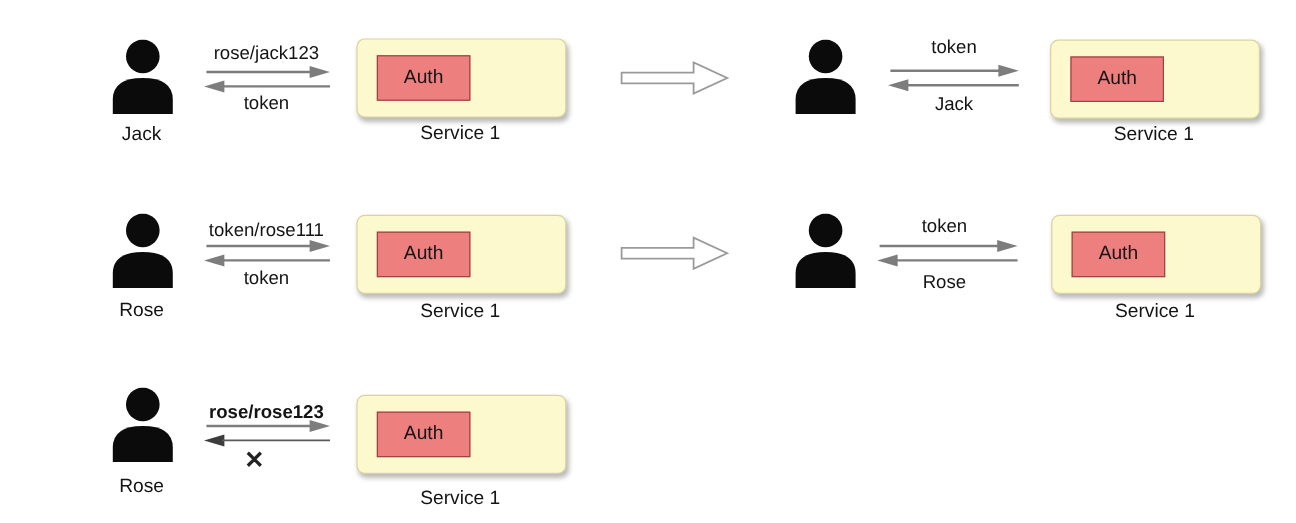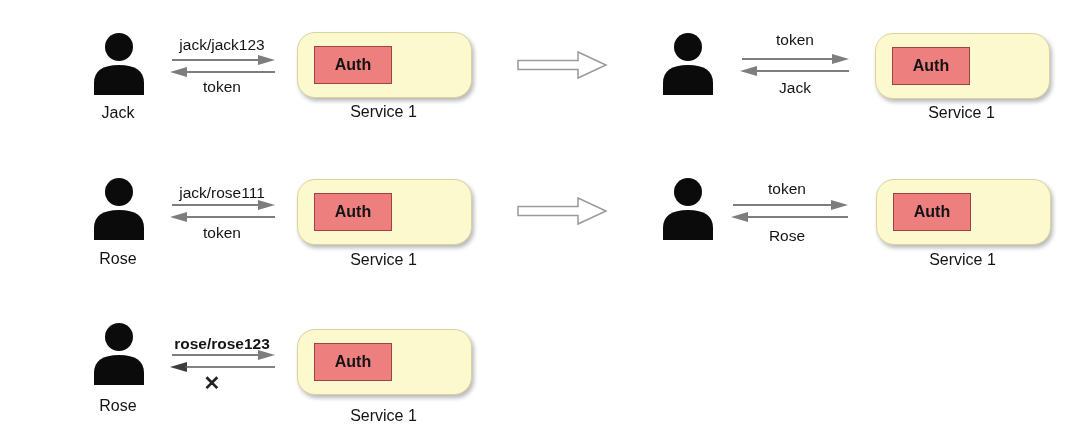--- a/index.html
+++ b/index.html
@@ -19,25 +19,24 @@
     color:#141414;
     font-size:16px;
     text-align:center;
     white-space:nowrap;
   }
   .person-label{font-size:16px;}
   .arrow-label{font-size:15.5px;}
   .service-box{
     background:#fbf9cd;
     border:1px solid #d9d49e;
-    border-radius:18px;
+    border-radius:7px;
     box-shadow:2px 3px 4px rgba(0,0,0,0.28);
     width:173px;
     height:64px;
-    font-weight:bold;
   }
   .auth-box{
     position:absolute;
     left:16px;
     top:13px;
     width:76px;
     height:36px;
     background:#ee7f7f;
     border:1.5px solid #9e4343;
     color:#141414;
@@ -57,21 +56,21 @@
 <body>
 
 <div id="canvas">
 
   <svg class="abs" style="left:92px;top:33px;" width="54" height="62" viewBox="0 0 54 62">
     <circle cx="27" cy="14" r="14" fill="#0b0b0b"></circle>
     <path d="M2,62 L2,50 Q2,32 27,32 Q52,32 52,50 L52,62 Z" fill="#0b0b0b"></path>
   </svg>
   <div class="abs label person-label" style="left:68px;top:104px;width:100px;">Jack</div>
 
-  <div class="abs label arrow-label" style="left:157px;top:36px;width:130px;">jack/jack123</div>
+  <div class="abs label arrow-label" style="left:157px;top:36px;width:130px;">rose/jack123</div>
   <svg class="abs" style="left:170px;top:55px;" width="106" height="24" viewBox="0 0 106 24">
     <line x1="2" y1="5" x2="90" y2="5" stroke="#7d7d7d" stroke-width="2"></line>
     <polygon points="88,0 105,5 88,10" fill="#7d7d7d"></polygon>
     <polygon points="17,12 0,17 17,22" fill="#7d7d7d"></polygon>
     <line x1="15" y1="17" x2="105" y2="17" stroke="#7d7d7d" stroke-width="2"></line>
   </svg>
   <div class="abs label arrow-label" style="left:157px;top:78px;width:130px;">token</div>
 
   <div class="abs service-box" style="left:297px;top:32px;">
     <div class="auth-box">Auth</div>
@@ -100,21 +99,21 @@
     <div class="auth-box">Auth</div>
   </div>
   <div class="abs label" style="left:875px;top:104px;width:173px;">Service 1</div>
 
   <svg class="abs" style="left:92px;top:178px;" width="54" height="62" viewBox="0 0 54 62">
     <circle cx="27" cy="14" r="14" fill="#0b0b0b"></circle>
     <path d="M2,62 L2,50 Q2,32 27,32 Q52,32 52,50 L52,62 Z" fill="#0b0b0b"></path>
   </svg>
   <div class="abs label person-label" style="left:68px;top:250px;width:100px;">Rose</div>
 
-  <div class="abs label arrow-label" style="left:157px;top:184px;width:130px;">jack/rose111</div>
+  <div class="abs label arrow-label" style="left:157px;top:184px;width:130px;">token/rose111</div>
   <svg class="abs" style="left:170px;top:200px;" width="106" height="24" viewBox="0 0 106 24">
     <line x1="2" y1="5" x2="90" y2="5" stroke="#7d7d7d" stroke-width="2"></line>
     <polygon points="88,0 105,5 88,10" fill="#7d7d7d"></polygon>
     <polygon points="17,12 0,17 17,22" fill="#7d7d7d"></polygon>
     <line x1="15" y1="17" x2="105" y2="17" stroke="#7d7d7d" stroke-width="2"></line>
   </svg>
   <div class="abs label arrow-label" style="left:157px;top:224px;width:130px;">token</div>
 
   <div class="abs service-box" style="left:297px;top:179px;">
     <div class="auth-box">Auth</div>

